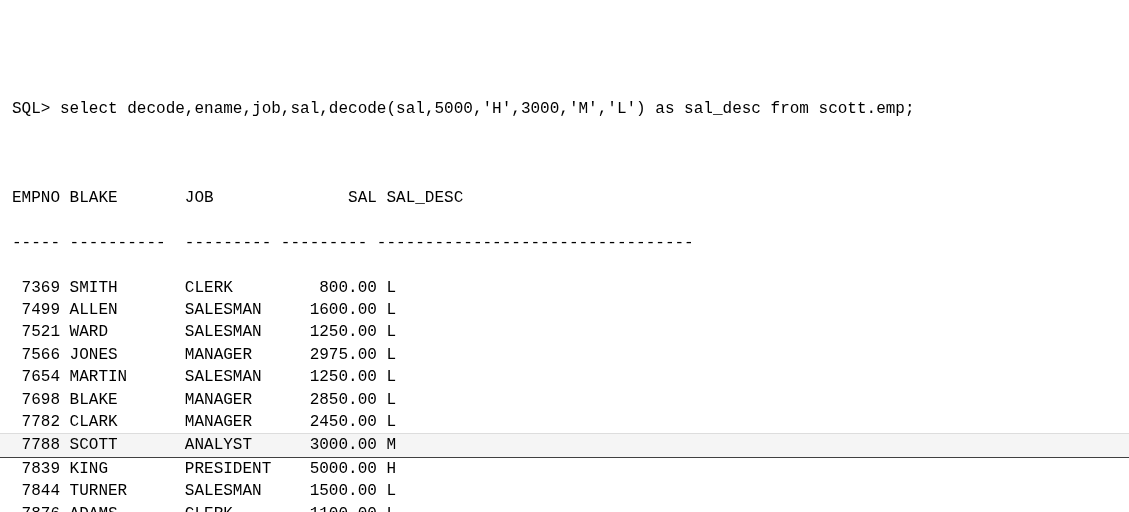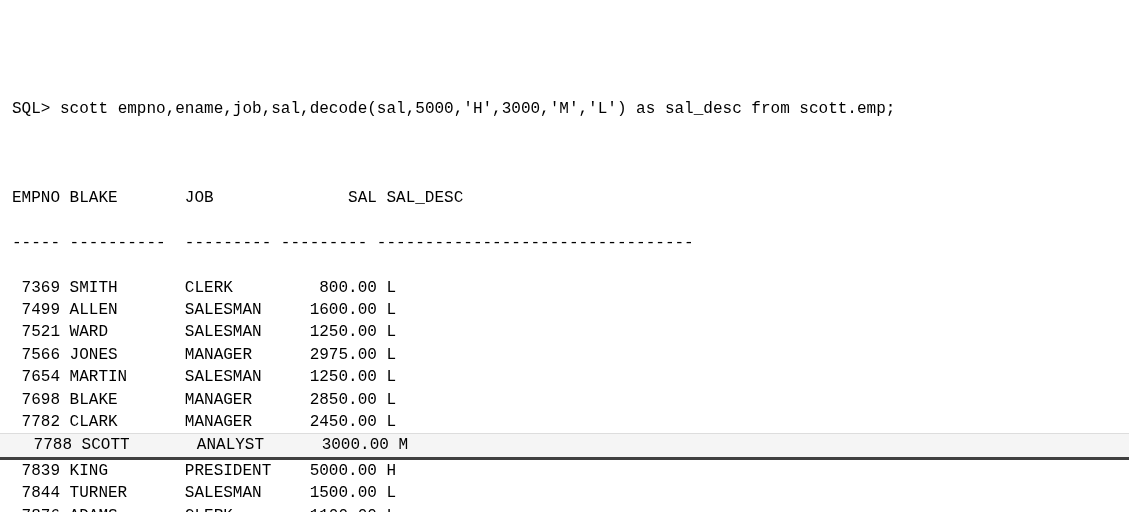--- a/index.html
+++ b/index.html
@@ -12,33 +12,33 @@
       color: #000000;
       white-space: pre;
       position: relative;
     }
     .line {
       white-space: pre;
     }
     .highlight {
       background: #f5f5f5;
       border-top: 1px solid #ddd;
-      border-bottom: 3px solid #404040;
+      border-bottom: 1px solid #404040;
       margin-left: -12px;
       margin-right: -12px;
-      padding-left: 24px;
+      padding-left: 12px;
       padding-right: 12px;
     }
   </style>
 </head>
 <body>
 
 
 
-<div class="line"><span>SQL&gt; </span><span>scott empno,ename,job,sal,decode(sal,5000,'H',3000,'M','L') as sal_desc from scott.emp;</span></div>
+<div class="line"><span>SQL&gt; </span><span>select decode,ename,job,sal,decode(sal,5000,'H',3000,'M','L') as sal_desc from scott.emp;</span></div>
 <div class="line"> </div>
 <div class="line" id="header-line">EMPNO BLAKE       JOB              SAL SAL_DESC</div>
 <div class="line" id="divider-line">----- ----------  --------- --------- ---------------------------------</div>
 <div id="rows-container"><div class="line"> 7369 SMITH       CLERK         800.00 L</div><div class="line"> 7499 ALLEN       SALESMAN     1600.00 L</div><div class="line"> 7521 WARD        SALESMAN     1250.00 L</div><div class="line"> 7566 JONES       MANAGER      2975.00 L</div><div class="line"> 7654 MARTIN      SALESMAN     1250.00 L</div><div class="line"> 7698 BLAKE       MANAGER      2850.00 L</div><div class="line"> 7782 CLARK       MANAGER      2450.00 L</div><div class="line highlight"> 7788 SCOTT       ANALYST      3000.00 M</div><div class="line"> 7839 KING        PRESIDENT    5000.00 H</div><div class="line"> 7844 TURNER      SALESMAN     1500.00 L</div><div class="line"> 7876 ADAMS       CLERK        1100.00 L</div></div>
 
 
 
 
 
 

